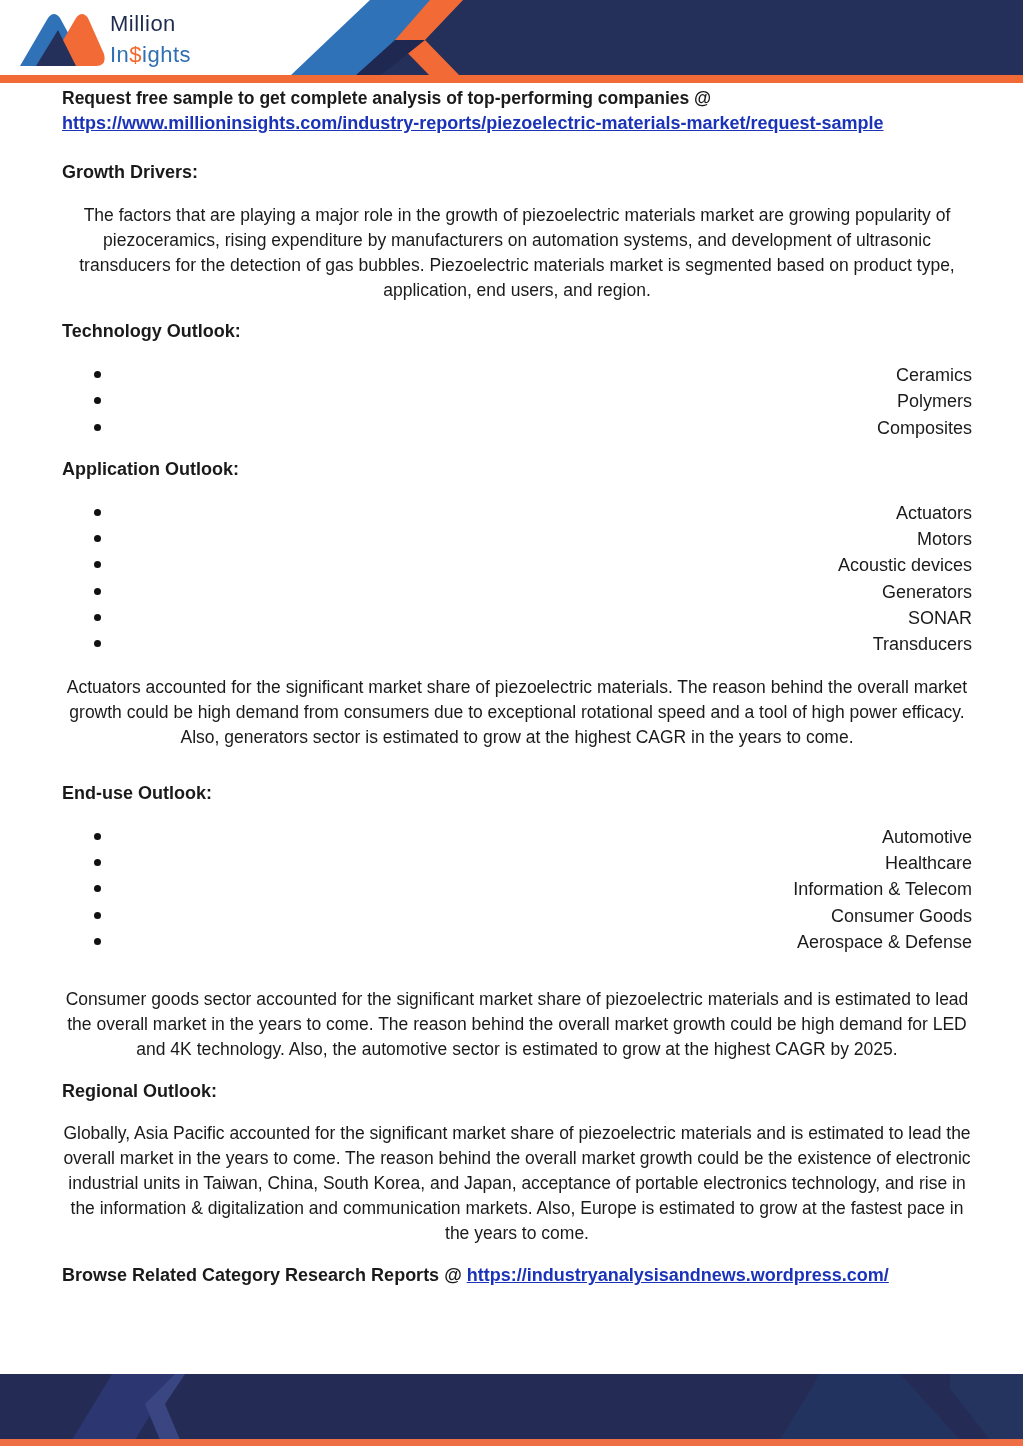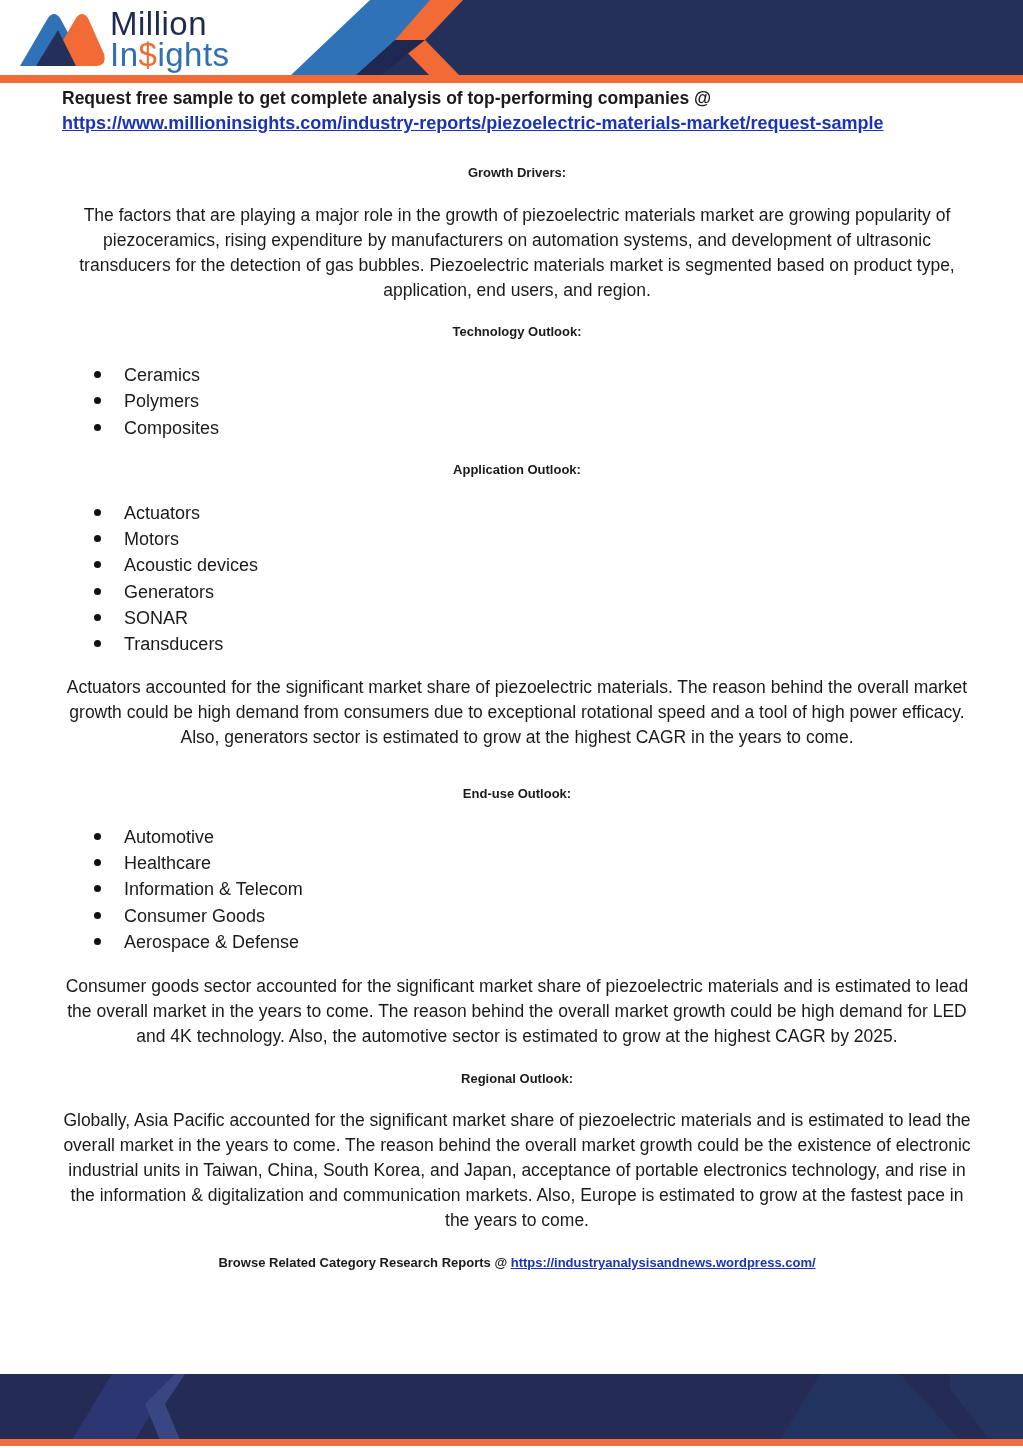--- a/index.html
+++ b/index.html
@@ -7,35 +7,35 @@
     width: 1023px; height: 1448px; position: relative; overflow: hidden;
     background: #ffffff;
     font-family: "Liberation Sans", "DejaVu Sans", sans-serif;
     color: #1a1a1a;
   }
   
   .header { position: absolute; left: 0; top: 0; width: 1023px; height: 84px; background: #ffffff; }
   .header svg.deco { position: absolute; left: 0; top: 0; }
   .logo { position: absolute; left: 14px; top: 6px; width: 240px; height: 70px; }
   .logo-mark { position: absolute; left: 0; top: 0; }
-  .logo-text { position: absolute; left: 96px; top: 2px; line-height: 31px; font-size: 33px; letter-spacing: 0.5px; }
+  .logo-text { position: absolute; left: 96px; top: 2px; line-height: 31px; font-size: 22px; letter-spacing: 0.5px; }
   .logo-line1 { color: #1f2a4f; display: block; }
   .logo-line2 { color: #2f6fb3; display: block; }
   .logo-line2 .dollar { color: #f26a2e; }
   .header-bar { position: absolute; left: 0; top: 75px; width: 1023px; height: 8px; background: #f26a35; }
 
   
   .content { position: absolute; left: 62px; top: 84px; width: 910px; font-size: 18px; line-height: 25px; }
   .content p { margin: 0; }
   .lead { font-weight: bold; font-size: 17.5px; margin-top: 2px !important; }
   a.link { color: #1a33b8; text-decoration: underline; font-weight: bold; }
-  .heading { font-weight: bold; font-size: 13px; text-align: center; }
+  .heading { font-weight: bold; font-size: 18px; }
   .para { font-size: 17.5px; text-align: center; }
   ul.bullets { list-style: none; margin: 0; padding: 0; }
-  ul.bullets li { position: relative; padding-left: 62px; height: 26.3px; line-height: 26px; font-size: 18px; }
+  ul.bullets li { position: relative; padding-left: 62px; height: 26.3px; line-height: 26px; font-size: 18px; text-align: right; }
   ul.bullets li .bullet { position: absolute; left: 32px; top: 9px; width: 7px; height: 7px; border-radius: 50%; background: #111; }
 
   
   .footer { position: absolute; left: 0; top: 1374px; width: 1023px; height: 74px; }
   .footer-bar { position: absolute; left: 0; top: 1439px; width: 1023px; height: 7px; background: #ef6f44; }
 </style>
 </head>
 <body>
 
 <div class="header">
@@ -85,21 +85,21 @@
   <p class="para" style="margin-top:17px">Actuators accounted for the significant market share of piezoelectric materials. The reason behind the overall market growth could be high demand from consumers due to exceptional rotational speed and a tool of high power efficacy. Also, generators sector is estimated to grow at the highest CAGR in the years to come.</p>
 
   <p class="heading" style="margin-top:31px">End-use Outlook:</p>
   <ul class="bullets" style="margin-top:18px">
     <li><span class="bullet"></span><span>Automotive</span></li>
     <li><span class="bullet"></span><span>Healthcare</span></li>
     <li><span class="bullet"></span><span>Information &amp; Telecom</span></li>
     <li><span class="bullet"></span><span>Consumer Goods</span></li>
     <li><span class="bullet"></span><span>Aerospace &amp; Defense</span></li>
   </ul>
-  <p class="para" style="margin-top:19px">Consumer goods sector accounted for the significant market share of piezoelectric materials and is estimated to lead the overall market in the years to come. The reason behind the overall market growth could be high demand for LED and 4K technology. Also, the automotive sector is estimated to grow at the highest CAGR by 2025.</p>
+  <p class="para" style="margin-top:32px">Consumer goods sector accounted for the significant market share of piezoelectric materials and is estimated to lead the overall market in the years to come. The reason behind the overall market growth could be high demand for LED and 4K technology. Also, the automotive sector is estimated to grow at the highest CAGR by 2025.</p>
 
   <p class="heading" style="margin-top:17px">Regional Outlook:</p>
   <p class="para" style="margin-top:17px">Globally, Asia Pacific accounted for the significant market share of piezoelectric materials and is estimated to lead the overall market in the years to come. The reason behind the overall market growth could be the existence of electronic industrial units in Taiwan, China, South Korea, and Japan, acceptance of portable electronics technology, and rise in the information &amp; digitalization and communication markets. Also, Europe is estimated to grow at the fastest pace in the years to come.</p>
 
   <p class="heading" style="margin-top:17px"><span>Browse Related Category Research Reports @</span> <a class="link" href="#">https://industryanalysisandnews.wordpress.com/</a></p>
 </div>
 
 <div class="footer">
   <svg width="1023" height="66" viewBox="0 0 1023 66">
     <rect x="0" y="0" width="1023" height="66" fill="#242c55"></rect>

